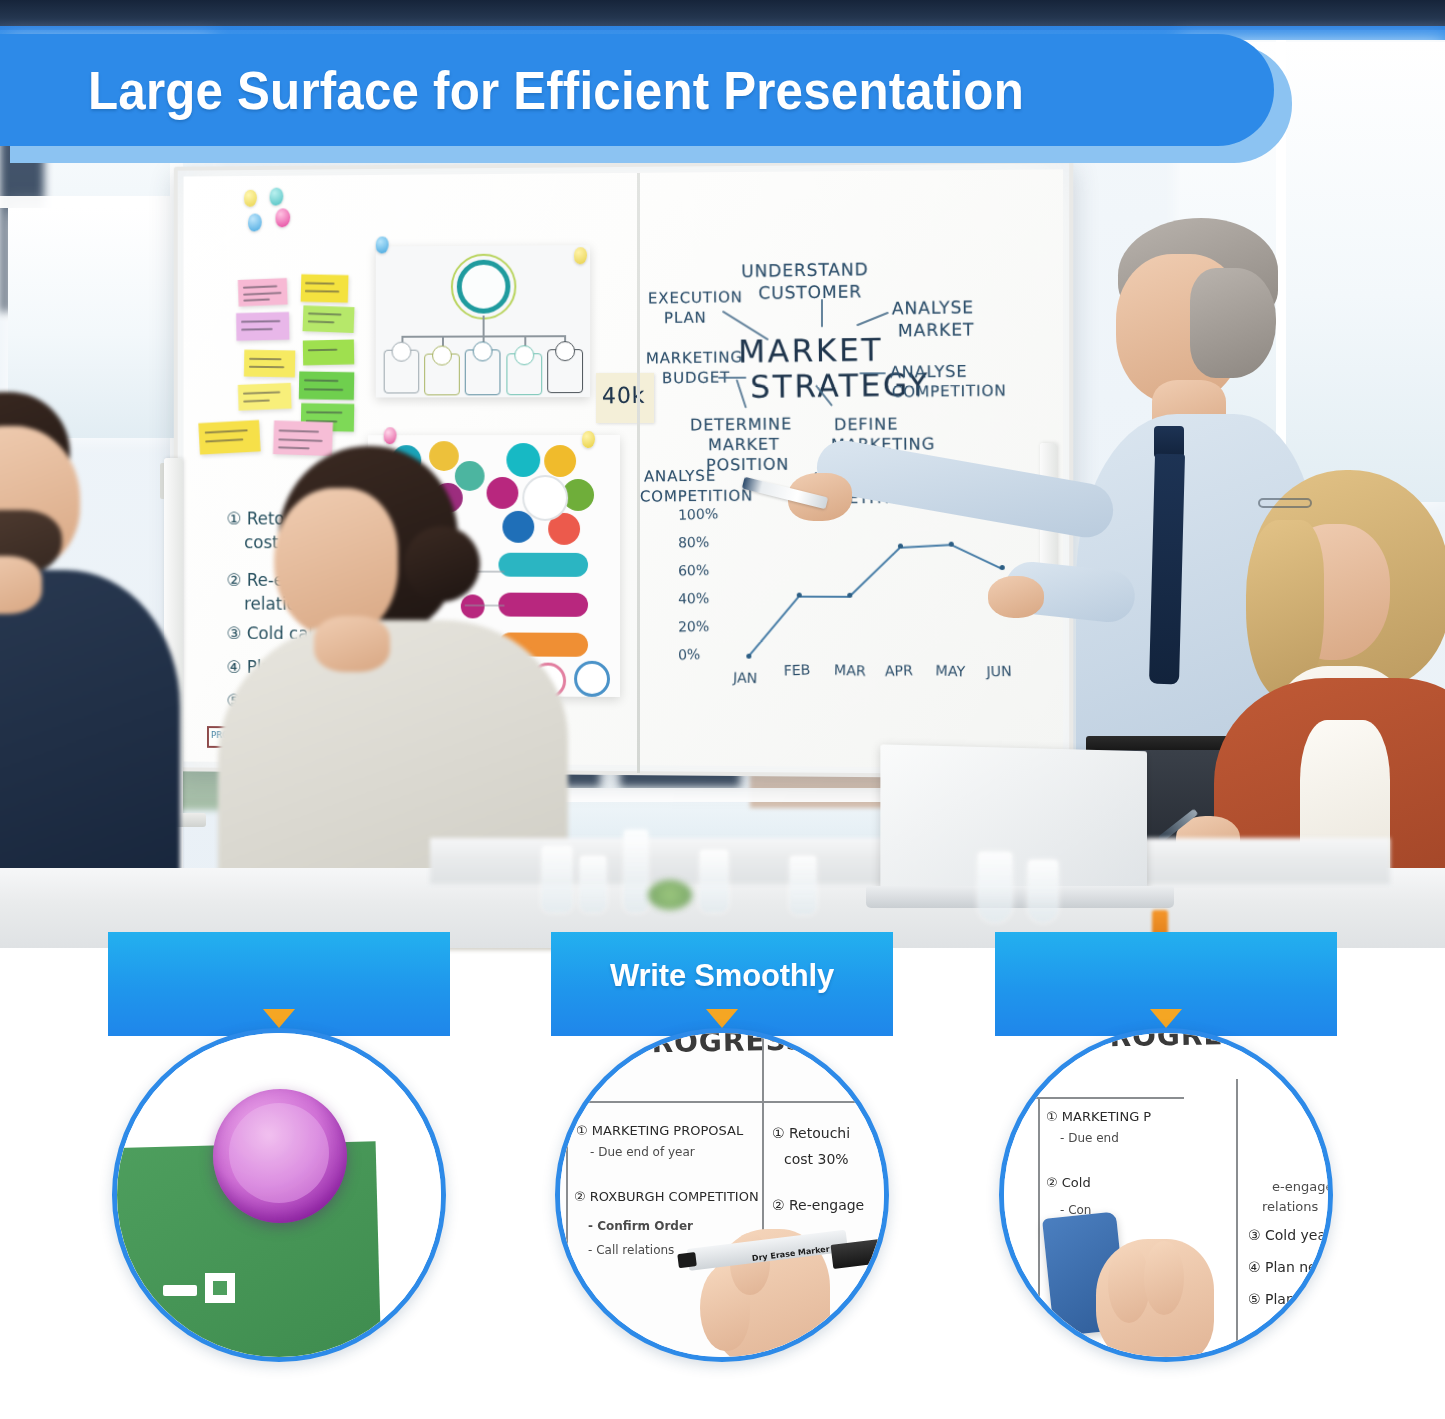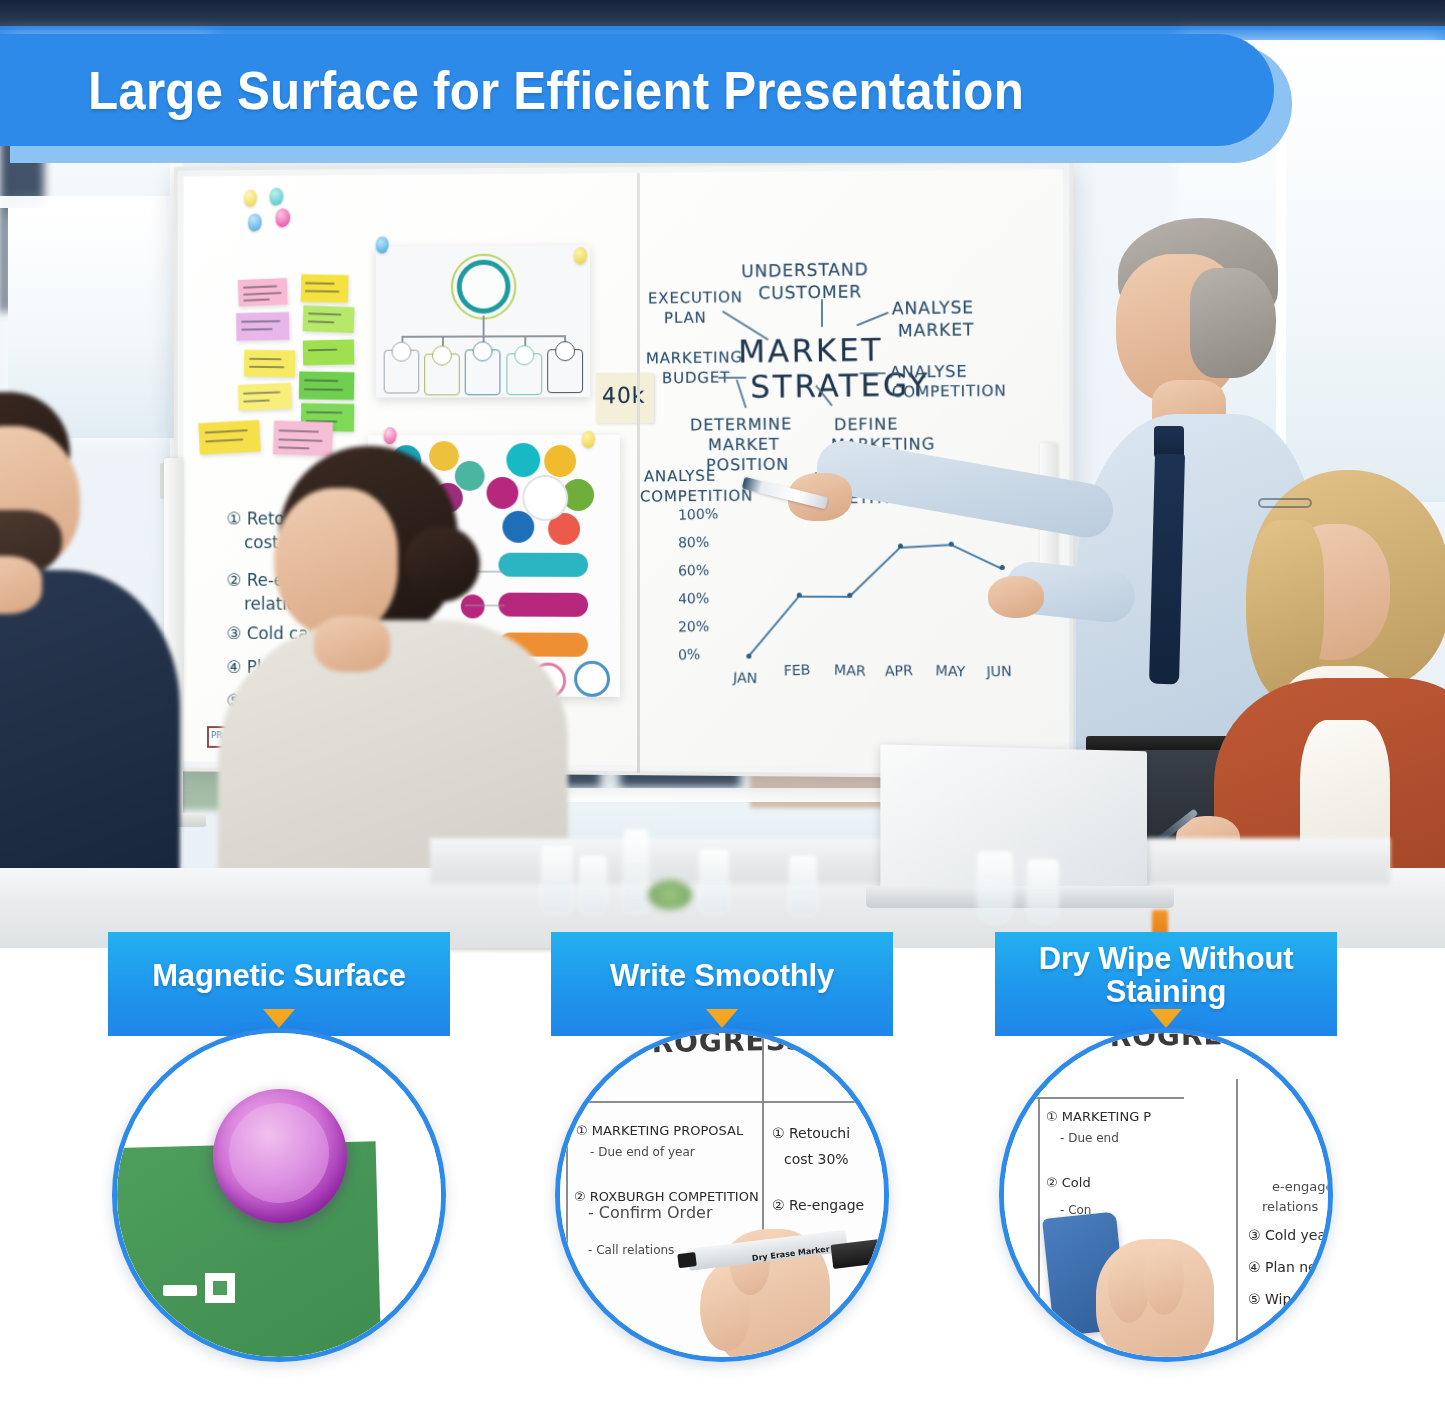--- a/index.html
+++ b/index.html
@@ -554,21 +554,20 @@
   <div style="position:absolute;left:0;top:1178px;width:1445px;height:241px;background:#ffffff;"></div>
 </div>
 
 <div id="banner-shadow"></div>
 <div id="banner">
   <span id="banner-title">Large Surface for Efficient Presentation</span>
 </div>
 
 <div class="feature" style="left:108px;top:932px;">
   <div class="feature-head">
-    <div class="feature-title">Magnetic Surface</div>
     <div class="feature-arrow"></div>
   </div>
   <div class="feature-bubble">
     <div class="bub-inner" style="background:#ffffff;">
       <div class="green-paper" style="left:-30px;top:112px;width:292px;height:260px;transform:rotate(-1.5deg);"></div>
       <div class="paper-mark" style="left:46px;top:252px;width:34px;height:11px;border-radius:2px;"></div>
       <div class="paper-mark" style="left:88px;top:240px;width:30px;height:30px;"></div>
       <div style="position:absolute;left:96px;top:248px;width:14px;height:14px;background:#4e9f5e;"></div>
       <div class="magnet-outer" style="left:96px;top:56px;width:134px;height:134px;"></div>
       <div class="magnet-inner" style="left:112px;top:70px;width:100px;height:100px;"></div>
@@ -584,60 +583,59 @@
   <div class="feature-bubble">
     <div class="bub-inner" style="background:#fdfdfd;">
       <div class="ztxt" style="left:70px;top:-8px;font-size:28px;font-weight:bold;color:#3a3a3a;letter-spacing:1px;transform:rotate(-1deg);">PROGRESS</div>
       <div class="zline" style="left:0;top:68px;width:334px;height:2px;"></div>
       <div class="zline" style="left:202px;top:0;width:2px;height:334px;"></div>
       <div class="zline" style="left:6px;top:68px;width:2px;height:266px;"></div>
 
       <div class="ztxt" style="left:16px;top:90px;font-size:13px;">① MARKETING PROPOSAL</div>
       <div class="ztxt ztxt-light" style="left:30px;top:112px;font-size:12px;">- Due end of year</div>
       <div class="ztxt" style="left:14px;top:156px;font-size:13px;">② ROXBURGH COMPETITION</div>
-      <div class="ztxt ztxt-light" style="left:28px;top:170px;font-size:16px;">- Confirm Order</div>
+      <div class="ztxt ztxt-light" style="left:28px;top:186px;font-size:12px;font-weight:bold;">- Confirm Order</div>
       <div class="ztxt ztxt-light" style="left:28px;top:210px;font-size:12px;">- Call relations</div>
 
       <div class="ztxt" style="left:212px;top:92px;font-size:14px;">① Retouchi</div>
       <div class="ztxt" style="left:224px;top:118px;font-size:14px;">cost 30%</div>
       <div class="ztxt" style="left:212px;top:164px;font-size:14px;">② Re-engage</div>
 
       <div class="hand-part" style="left:150px;top:196px;width:120px;height:138px;border-radius:48% 42% 36% 40%;"></div>
       <div class="hand-part" style="left:140px;top:232px;width:50px;height:86px;border-radius:50% 40% 44% 50%;"></div>
       <div class="hand-part" style="left:170px;top:200px;width:40px;height:62px;border-radius:50%;"></div>
       <div class="marker-body" style="left:128px;top:216px;width:160px;height:22px;transform:rotate(-7deg);"></div>
       <div class="marker-cap" style="left:272px;top:212px;width:62px;height:24px;transform:rotate(-7deg);"></div>
       <div class="marker-tip" style="left:118px;top:219px;width:18px;height:14px;border-radius:2px;transform:rotate(-7deg);"></div>
       <div class="marker-label" style="left:192px;top:221px;transform:rotate(-7deg);">Dry Erase Marker</div>
     </div>
   </div>
 </div>
 
 <div class="feature" style="left:995px;top:932px;">
   <div class="feature-head">
-    <div class="feature-title">Dry Wipe Without Staining</div>
     <div class="feature-arrow"></div>
   </div>
   <div class="feature-bubble">
     <div class="bub-inner" style="background:#ffffff;">
       <div class="ztxt" style="left:84px;top:-14px;font-size:28px;font-weight:bold;color:#3a3a3a;letter-spacing:1px;transform:rotate(-1deg);">PROGRESS</div>
       <div class="zline" style="left:30px;top:64px;width:150px;height:2px;"></div>
       <div class="zline" style="left:232px;top:46px;width:2px;height:288px;"></div>
       <div class="zline" style="left:34px;top:64px;width:2px;height:270px;"></div>
 
       <div class="ztxt" style="left:42px;top:76px;font-size:13px;">① MARKETING P</div>
       <div class="ztxt ztxt-light" style="left:56px;top:98px;font-size:12px;">- Due end</div>
       <div class="ztxt" style="left:42px;top:142px;font-size:13px;">② Cold</div>
       <div class="ztxt ztxt-light" style="left:56px;top:170px;font-size:12px;">- Con</div>
 
       <div class="ztxt ztxt-light" style="left:268px;top:146px;font-size:13px;">e-engage</div>
       <div class="ztxt ztxt-light" style="left:258px;top:166px;font-size:13px;">relations</div>
       <div class="ztxt" style="left:244px;top:194px;font-size:14px;">③ Cold year</div>
       <div class="ztxt" style="left:244px;top:226px;font-size:14px;">④ Plan ne</div>
-      <div class="ztxt" style="left:244px;top:258px;font-size:14px;">⑤ Wipe</div>
+      <div class="ztxt" style="left:244px;top:258px;font-size:14px;">⑤ Plan</div>
 
       <div class="eraser-body" style="left:44px;top:182px;width:74px;height:118px;transform:rotate(-6deg);"></div>
       <div class="hand-part" style="left:92px;top:206px;width:118px;height:128px;border-radius:44% 40% 36% 44%;"></div>
       <div class="hand-part" style="left:104px;top:212px;width:42px;height:78px;border-radius:50%;"></div>
       <div class="hand-part" style="left:140px;top:208px;width:40px;height:74px;border-radius:50%;"></div>
     </div>
   </div>
 </div>
 
 </body></html>

